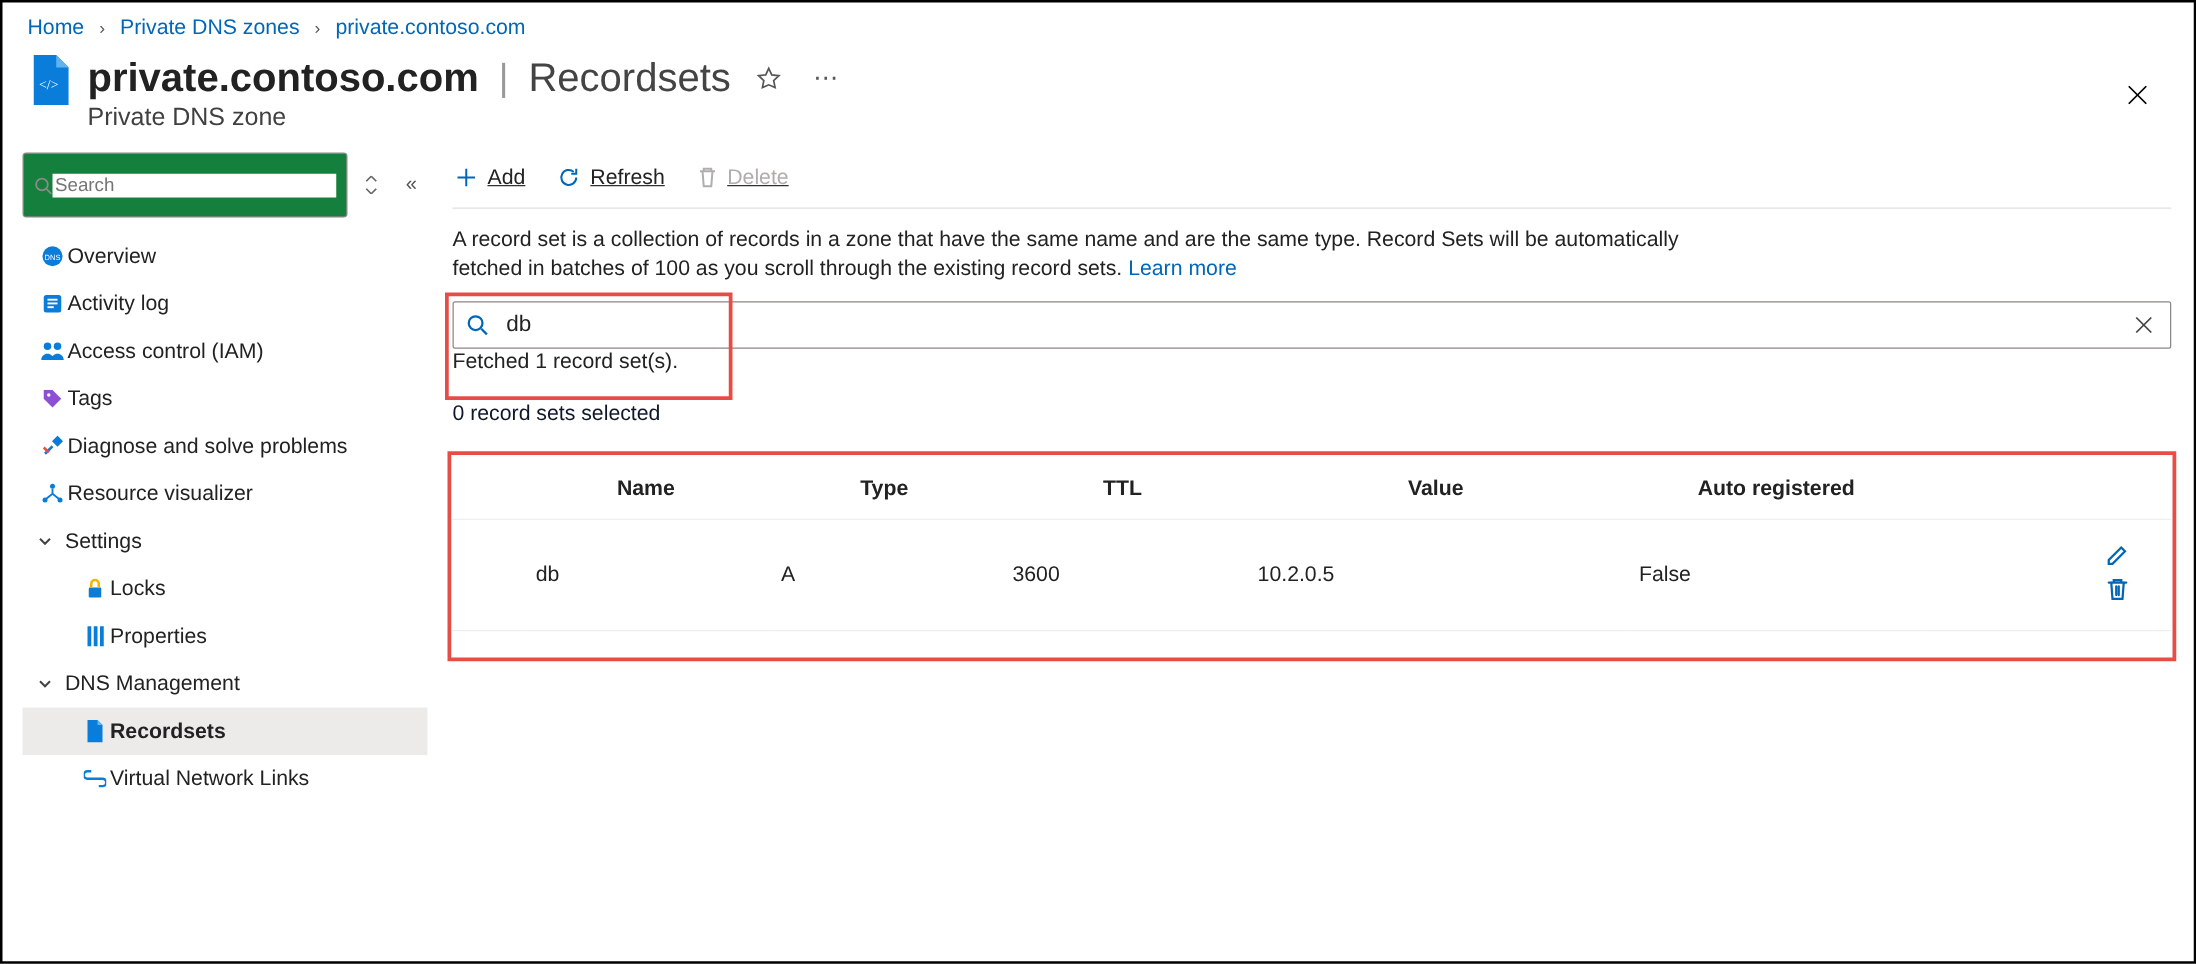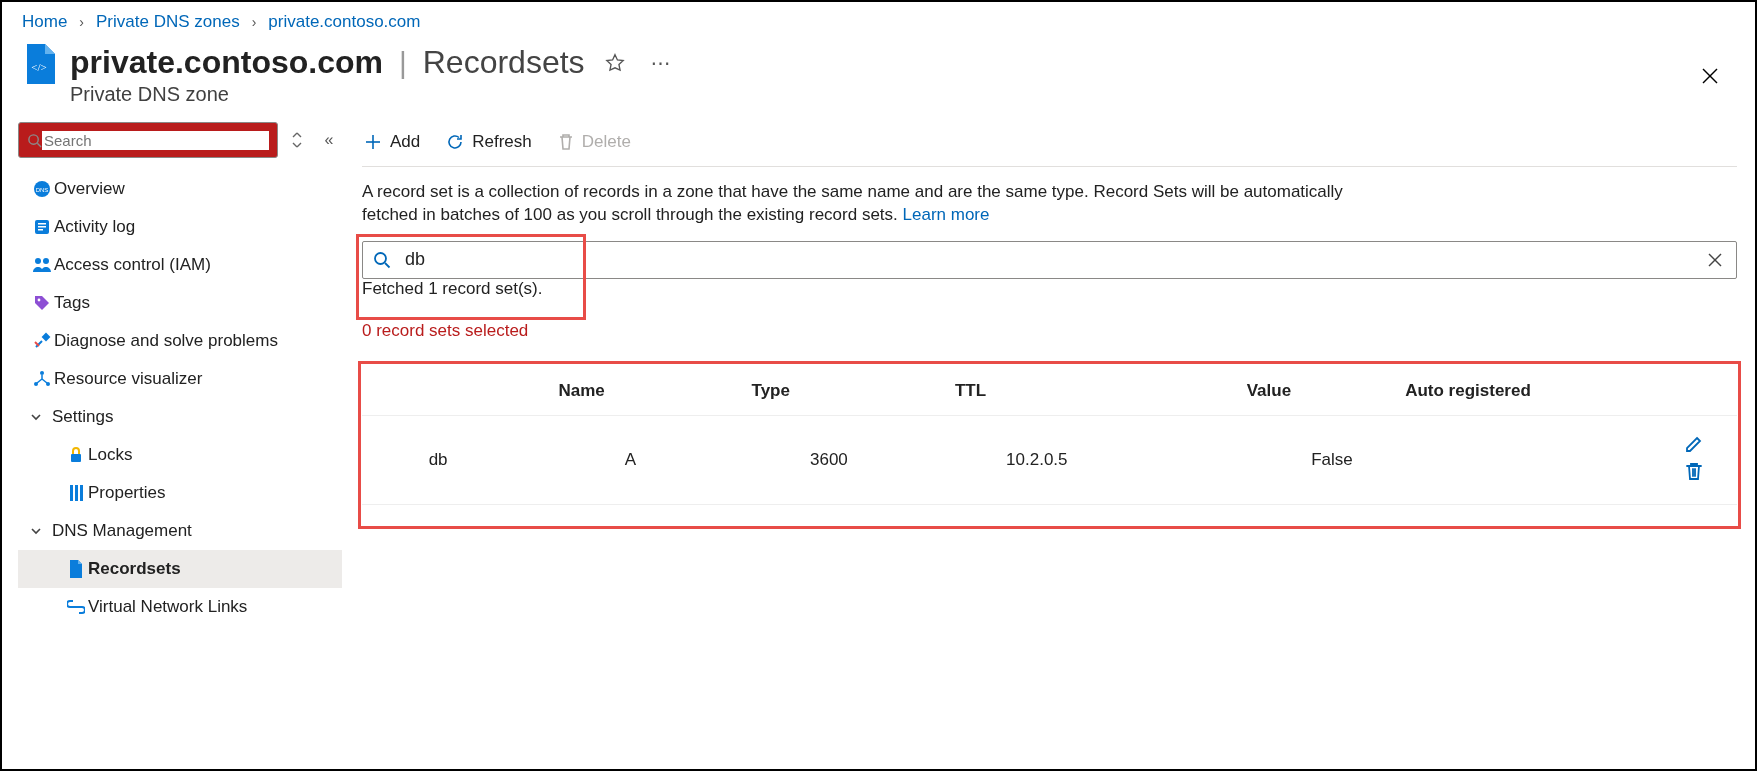--- a/index.html
+++ b/index.html
@@ -46,21 +46,21 @@
   .close-btn {
     position: absolute; right: 24px; top: 56px;
     background: none; border: none; font-size: 22px; cursor: pointer; color: #000;
     width: 36px; height: 36px;
   }
   .body-row { display: flex; }
   .sidebar { width: 350px; padding: 0 10px 0 16px; }
   .sidebar-search-row { display: flex; align-items: center; gap: 6px; margin-bottom: 12px; }
   .sidebar-search {
     flex: 1; display: flex; align-items: center; border: 1px solid #8a8886;
-    border-radius: 3px; padding: 4px 8px; height: 36px; background: #b91c1c;
+    border-radius: 3px; padding: 4px 8px; height: 52px; background: #15803d;
   }
   .sidebar-search input {
     border: none; outline: none; flex: 1; font-size: 15px; color: #555;
   }
   .sort-btn, .collapse-btn {
     background: none; border: none; cursor: pointer; color: #555; font-size: 16px;
     width: 26px; height: 26px; display: flex; align-items: center; justify-content: center;
   }
   .nav { list-style: none; margin: 0; padding: 0; }
   .nav-item {
@@ -75,21 +75,21 @@
   }
   .nav-icon {
     width: 20px; height: 20px; display: inline-flex; align-items: center;
     justify-content: center; flex-shrink: 0;
   }
   .chev { width: 16px; display: inline-flex; justify-content: center; color: #444; }
 
   .main { flex: 1; padding: 0 18px 0 10px; }
   .toolbar {
     display: flex; align-items: center; gap: 22px; padding: 6px 0 10px 0;
-    border-bottom: 1px solid #e1dfdd; font-size: 17px;
+    border-bottom: 1px solid #e1dfdd; font-size: 17px; text-decoration: underline;
   }
   .toolbar-btn {
     display: flex; align-items: center; gap: 8px; background: none; border: none;
     cursor: pointer; color: #222; font-size: 17px; padding: 4px 2px;
   }
   .toolbar-btn.disabled { color: #b0aeac; cursor: default; }
   .toolbar-btn .ticon { color: #0067b8; }
   .toolbar-btn.disabled .ticon { color: #b0aeac; }
   .description { padding: 14px 0 8px 0; font-size: 17px; color: #222; max-width: 1020px; line-height: 1.35; }
   .description a { color: #0067b8; text-decoration: none; cursor: pointer; }
@@ -101,29 +101,29 @@
   .record-search .sicon { color: #0067b8; margin-right: 12px; }
   .record-search input {
     border: none; outline: none; flex: 1; font-size: 18px; color: #222;
   }
   .record-search .clear { background:none; border:none; font-size:18px; cursor:pointer; color:#444; }
   .highlight-search {
     position:absolute; left:-6px; top:-7px; width: 230px; height: 86px;
     border: 3px solid #e84c47; pointer-events:none;
   }
   .fetched { font-size: 17px; color: #222; margin-top: 0; }
-  .selected-count { font-size: 17px; color: #b91c1c; margin-top: 22px; }
+  .selected-count { font-size: 17px; color: #0f172a; margin-top: 22px; }
   .table-wrap { position: relative; margin-top: 26px; }
   .highlight-table {
     position:absolute; left:-4px; top:-6px; right:-4px; height: 168px;
     border: 3px solid #e84c47; pointer-events:none;
   }
   table { width: 100%; border-collapse: collapse; font-size: 17px; }
   thead th {
-    text-align: right; font-weight: 600; padding: 14px 10px; color: #222;
+    text-align: center; font-weight: 600; padding: 14px 10px; color: #222;
     border-bottom: 1px solid #eee;
   }
   tbody td {
     padding: 18px 10px; border-bottom: 1px solid #eee; color: #222;
   }
   th.col-check, td.col-check { width: 52px; }
   th.col-name, td.col-name { width: 180px; padding-left: 10px; }
   th.col-type, td.col-type { width: 170px; }
   th.col-ttl,  td.col-ttl  { width: 180px; }
   th.col-val,  td.col-val  { width: 280px; }

